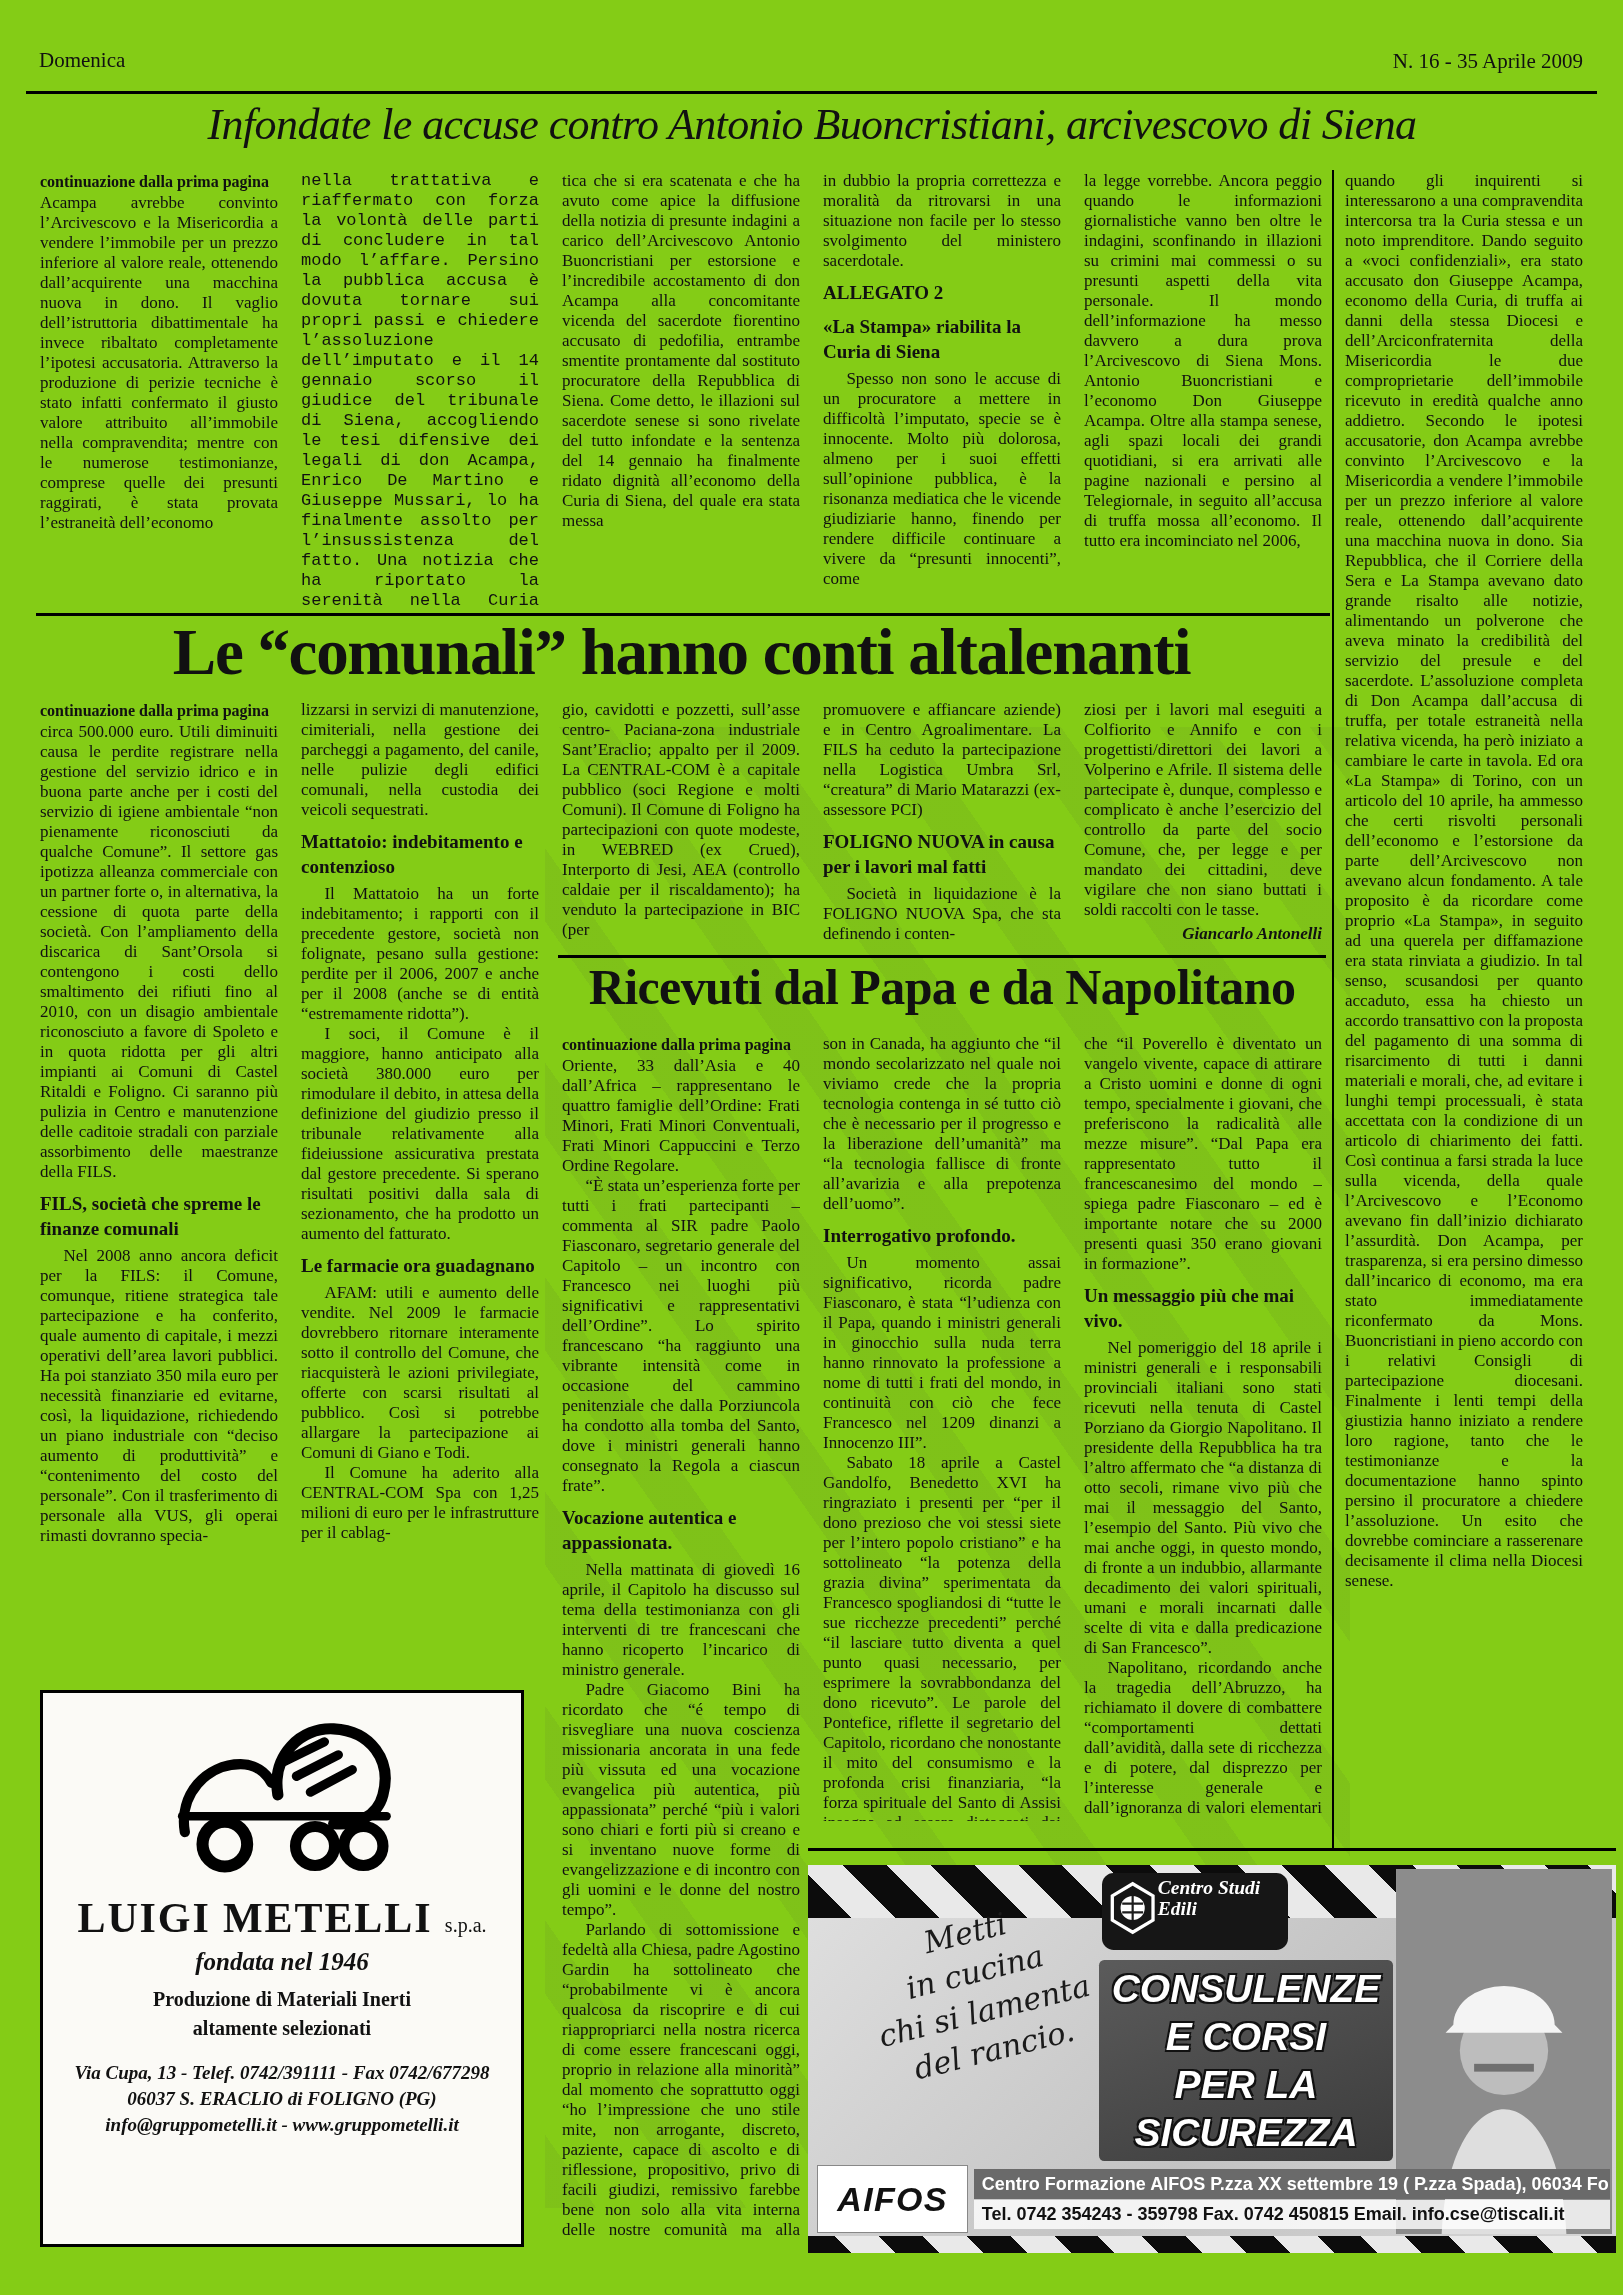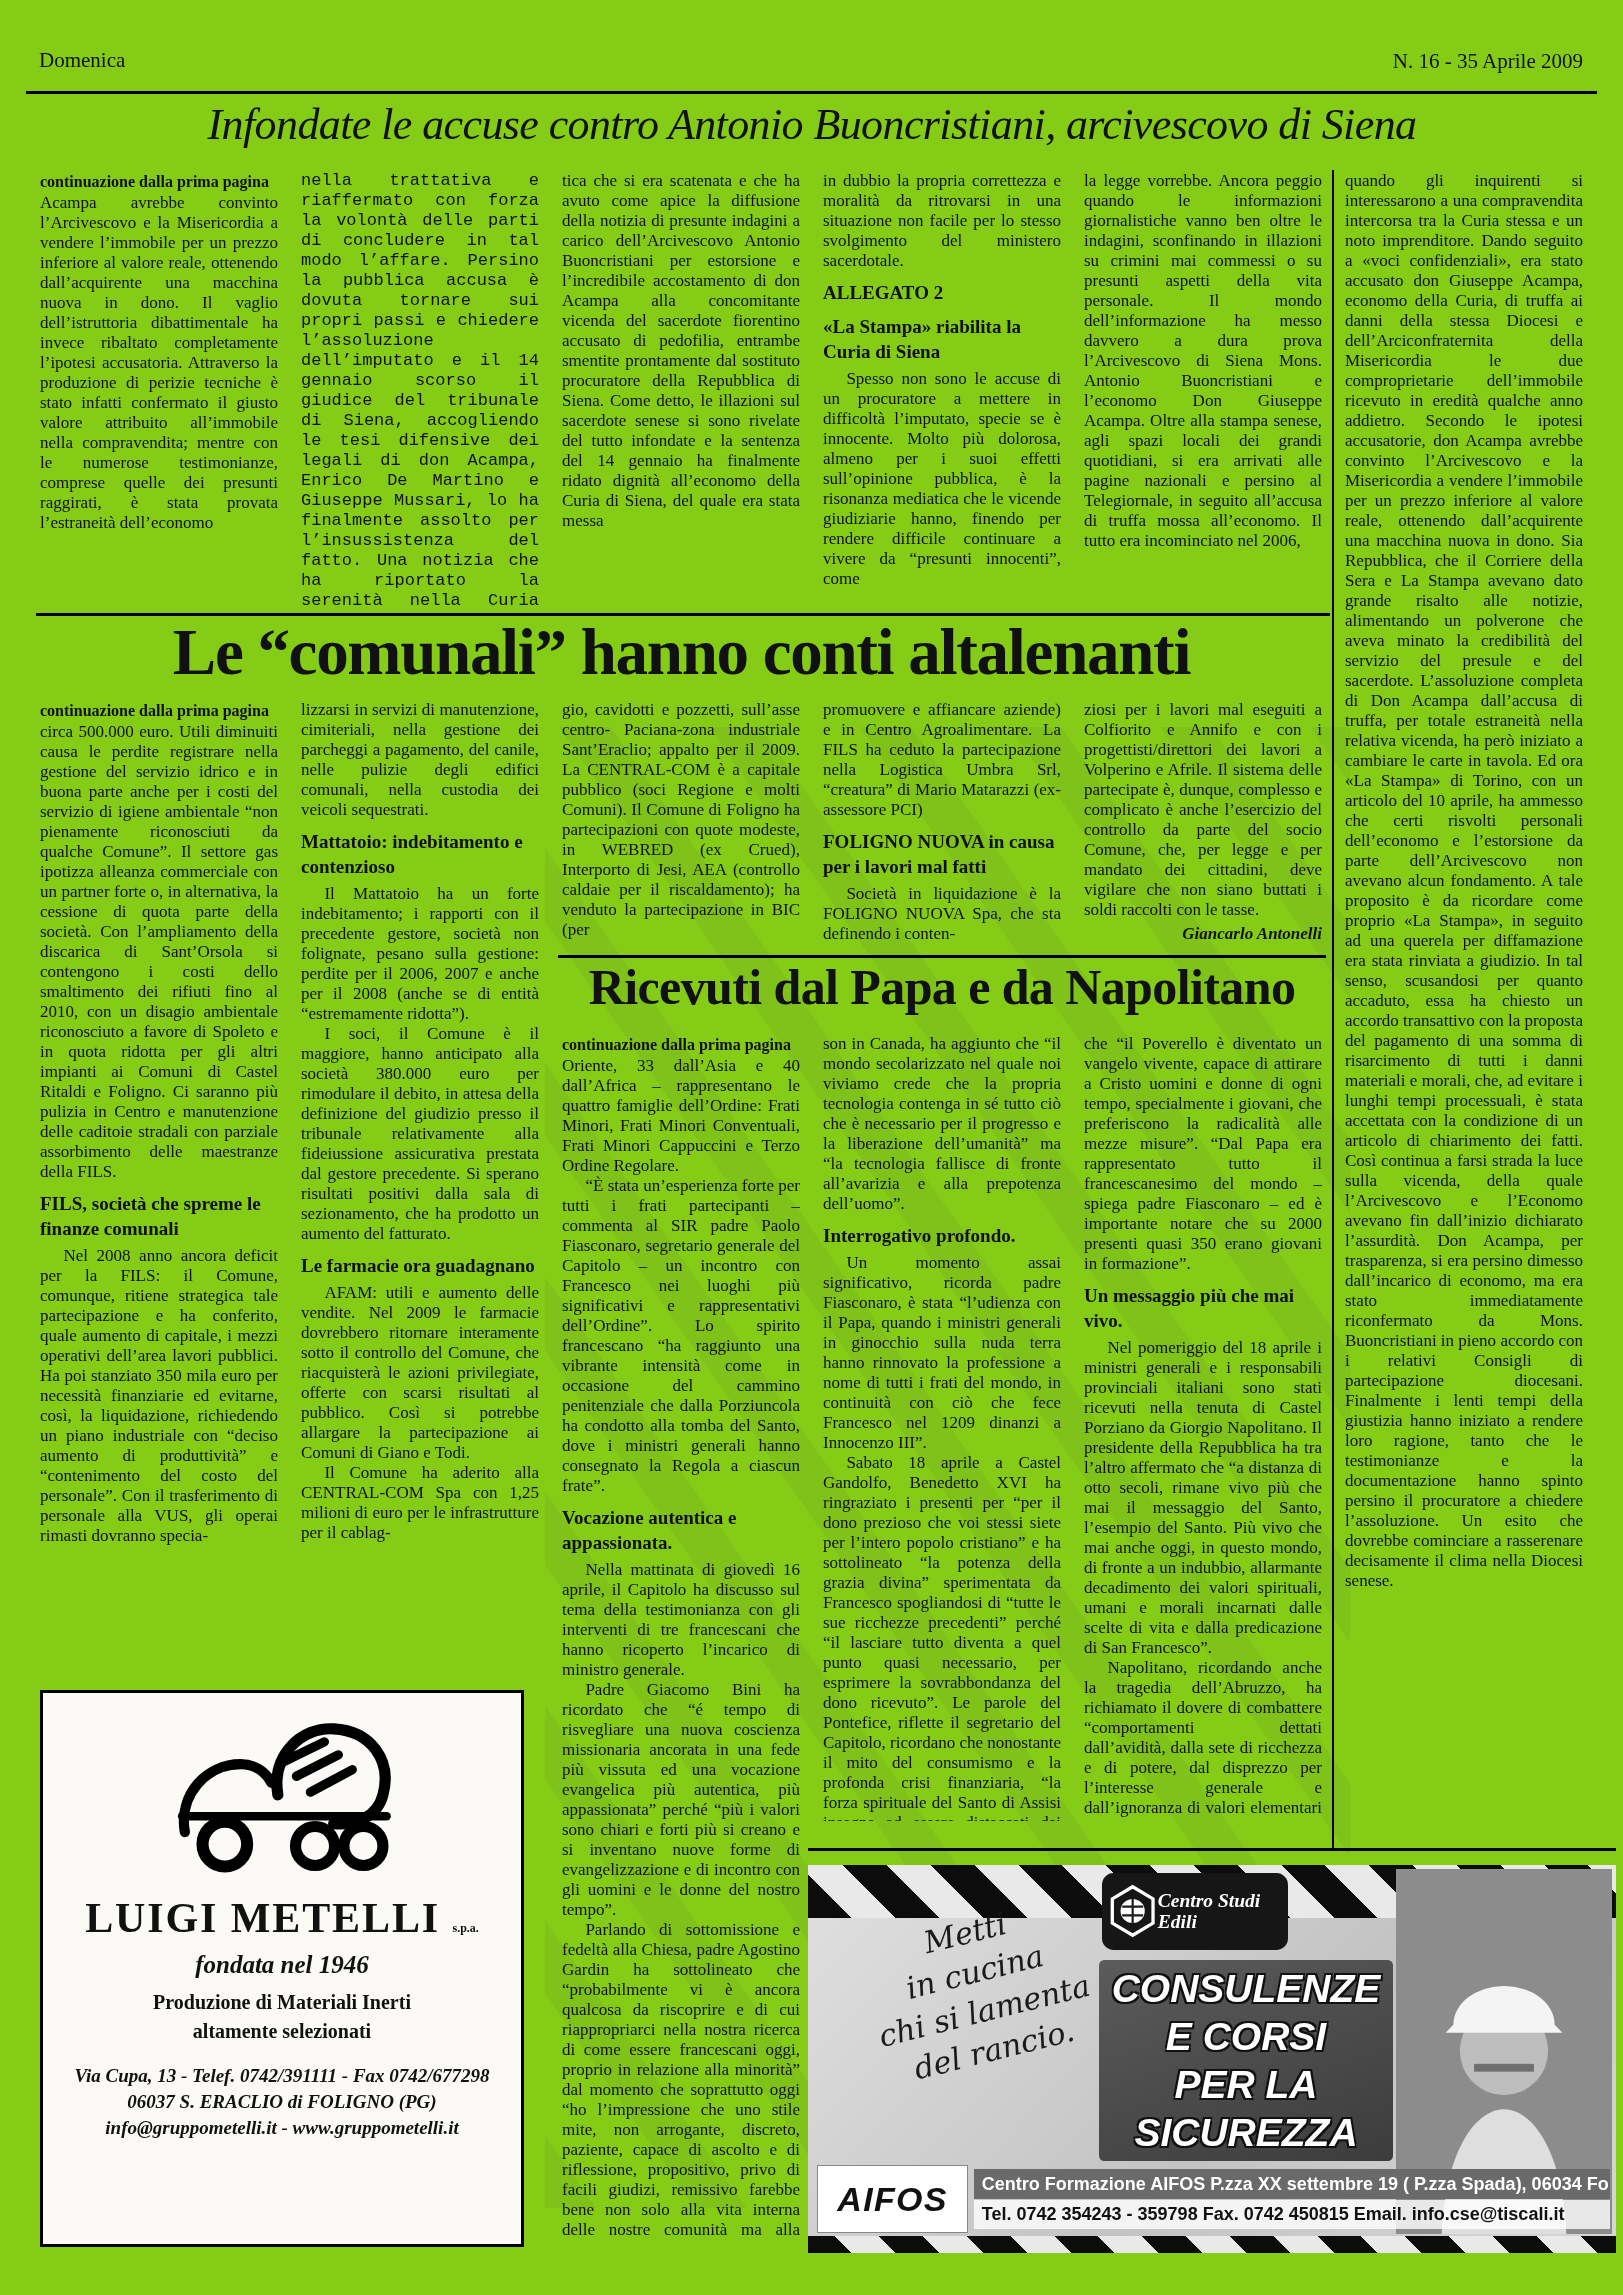--- a/index.html
+++ b/index.html
@@ -32,36 +32,36 @@
   .blk-h{font-weight:bold;font-size:19px;line-height:25px;text-align:left;margin:9px 0 5.2px 0;}
   .blk-sig{font-style:italic;font-weight:bold;text-align:right;margin-top:3.9px;}
   #art1-right .blk{font-size:17px;line-height:20px;}
   
   #watermark{left:545px;top:727px;width:805px;height:1481px;pointer-events:none;
      background:repeating-linear-gradient(55deg,rgba(60,60,60,0.07) 0 42px,rgba(0,0,0,0) 42px 123px);}
   
   #ad-metelli{left:40px;top:1690px;width:478px;height:551px;border:3.2px solid #000;background:#fbfaf6;text-align:center;}
   #metelli-truck{margin:9px auto 0 auto;display:block;}
   #metelli-name{font-size:42px;font-weight:bold;letter-spacing:1.9px;line-height:43px;}
-  #metelli-name .spa{font-size:12px;font-weight:bold;letter-spacing:0;}
+  #metelli-name .spa{font-size:20px;font-weight:normal;letter-spacing:0;}
   #metelli-founded{font-size:25px;font-style:italic;font-weight:bold;margin-top:1.3px;}
   #metelli-services{margin-top:15.6px;}
   .blk-svc{font-weight:bold;font-size:20px;line-height:29px;text-align:center;text-indent:0;}
   #metelli-prod{margin-top:9px;}
   #metelli-address{margin-top:17px;}
   .blk-addr{font-weight:bold;font-style:italic;font-size:19px;line-height:26px;text-align:center;text-indent:0;}
   
   #ad-sicurezza{left:808px;top:1865px;width:808px;height:388px;background:#efefec;overflow:hidden;}
   .stripes{background:repeating-linear-gradient(45deg,#0c0c0c 0 31px,#e9e9e9 31px 62px);}
   #sic-stripes-top{left:0;top:0;width:808px;height:53px;}
   #sic-stripes-bottom{left:0;top:371px;width:808px;height:17px;}
   #sic-photo-bg{left:0;top:53px;width:808px;height:318px;background:linear-gradient(135deg,#dedede,#c3c3c3 55%,#d6d6d6);}
   #sic-worker{left:588px;top:3.9px;width:216px;height:365px;background:linear-gradient(180deg,#9a9a9a,#7f7f7f);}
   #sic-cse-logo{left:294px;top:7.8px;width:186px;height:77px;background:#161616;border-radius:11.7px;
-      display:flex;align-items:center;justify-content:flex-start;gap:2px;padding:3.9px 6.5px;box-sizing:border-box;}
+      display:flex;align-items:flex-start;justify-content:flex-start;gap:2px;padding:3.9px 6.5px;box-sizing:border-box;}
   #sic-cse-text{color:#fff;font-style:italic;font-weight:bold;font-size:19.5px;line-height:21px;
       font-family:"Liberation Serif",serif;}
   #sic-hand{left:17px;top:83px;width:279px;transform:rotate(-14deg);transform-origin:left top;}
   .blk-hand{font-style:italic;font-size:30.5px;line-height:40px;text-align:center;text-indent:0;
       font-family:"DejaVu Serif","Liberation Serif",serif;color:#1a1a1a;}
   #sic-slogan{left:291px;top:95px;width:294px;height:201px;background:linear-gradient(160deg,#5b5b5b,#3c3c3c);
       border-radius:5.2px;display:flex;flex-direction:column;justify-content:center;padding:5.2px 9px;box-sizing:border-box;}
   .blk-slog{font-family:"Liberation Sans",sans-serif;font-style:italic;font-weight:bold;font-size:39px;line-height:48px;
       color:#fff;text-align:center;text-indent:0;
       text-shadow:-1.9px -1.9px 0 #111,1.9px -1.9px 0 #111,-1.9px 1.9px 0 #111,1.9px 1.9px 0 #111;}

